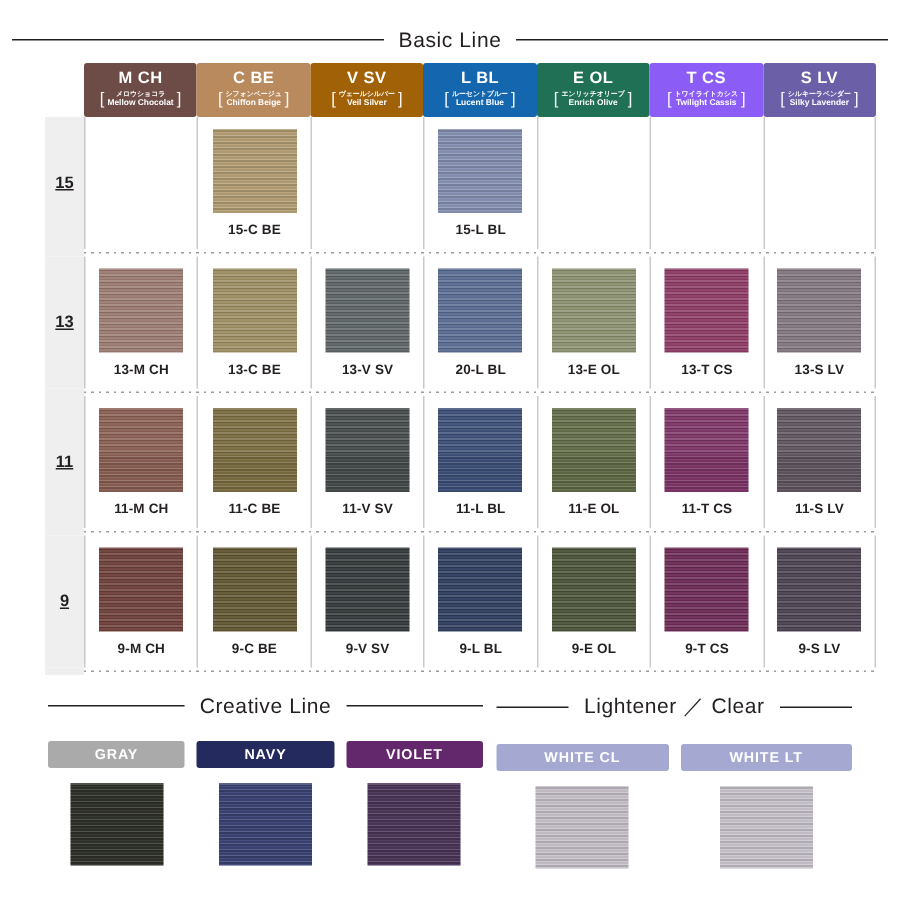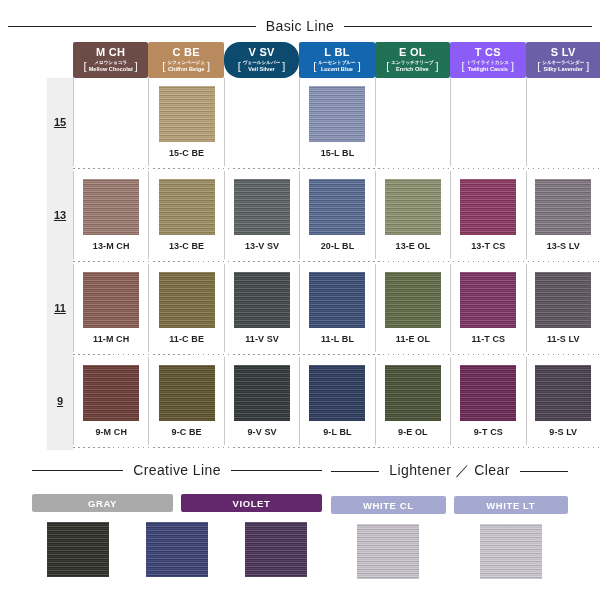--- a/index.html
+++ b/index.html
@@ -17,21 +17,21 @@
     display:flex;align-items:center;gap:10px;
     font-size:14px;letter-spacing:.4px;color:#231f20;
     font-weight:400;
   }
   .section-title .rule{flex:1 1 auto;height:1px;background:#231f20;}
   .section-title .txt{flex:0 0 auto;white-space:nowrap;}
 
   #basic-title{position:absolute;left:8px;top:18px;width:584px;}
 
   
-  .basic-wrap{position:absolute;left:30px;top:42px;width:492px;margin-left:17px;}
+  .basic-wrap{position:absolute;left:30px;top:42px;width:492px;}
   .basic-table{border-collapse:collapse;table-layout:fixed;width:554px;}
   .basic-table td{padding:0;vertical-align:top;}
 
   .rowlabel-col{width:26px;}
   .swatch-col{width:75.4px;}
 
   
   .hdr-cell{padding:0 2px 0 0;}
   .hdr{
     height:36px;border-radius:2px;
@@ -134,21 +134,21 @@
                   <span class="brk">[</span>
                   <div class="names">
                     <div class="jp">シフォンベージュ</div>
                     <div class="en">Chiffon Beige</div>
                   </div>
                   <span class="brk">]</span>
                 </div>
               </div>
             </td>
             <td class="hdr-cell">
-              <div class="hdr" style="background: #0c4a6e; border-radius: 16px;">
+              <div class="hdr" style="background: #a16207;">
                 <div class="code">V SV</div>
                 <div class="bk">
                   <span class="brk">[</span>
                   <div class="names">
                     <div class="jp">ヴェールシルバー</div>
                     <div class="en">Veil Silver</div>
                   </div>
                   <span class="brk">]</span>
                 </div>
               </div>
@@ -440,20 +440,21 @@
     <div class="bottom-inner">
 
       <div class="creative">
         <div class="section-title">
           <span class="rule"></span>
           <span class="txt">Creative Line</span>
           <span class="rule"></span>
         </div>
         <div class="chip-row" id="creative-chips">
             <div class="chip" style="background: rgb(170, 170, 170);">GRAY</div>
+            <div class="chip" style="background: rgb(36, 42, 94);">NAVY</div>
             <div class="chip" style="background: rgb(99, 40, 107);">VIOLET</div>
           </div>
         <div class="bot-sw-row" id="creative-swatches">
             <div class="bot-sw-cell">
               <div class="bot-sw" style="background: repeating-linear-gradient(rgba(255, 255, 255, 0.16) 0px, rgba(255, 255, 255, 0.16) 1px, rgba(0, 0, 0, 0.14) 1px, rgba(0, 0, 0, 0.14) 2px, rgba(255, 255, 255, 0.05) 2px, rgba(255, 255, 255, 0.05) 3px, rgba(0, 0, 0, 0.05) 3px, rgba(0, 0, 0, 0.05) 4px), rgb(46, 49, 41);"></div>
             </div>
             <div class="bot-sw-cell">
               <div class="bot-sw" style="background: repeating-linear-gradient(rgba(255, 255, 255, 0.16) 0px, rgba(255, 255, 255, 0.16) 1px, rgba(0, 0, 0, 0.14) 1px, rgba(0, 0, 0, 0.14) 2px, rgba(255, 255, 255, 0.05) 2px, rgba(255, 255, 255, 0.05) 3px, rgba(0, 0, 0, 0.05) 3px, rgba(0, 0, 0, 0.05) 4px), rgb(59, 67, 116);"></div>
             </div>
             <div class="bot-sw-cell">

